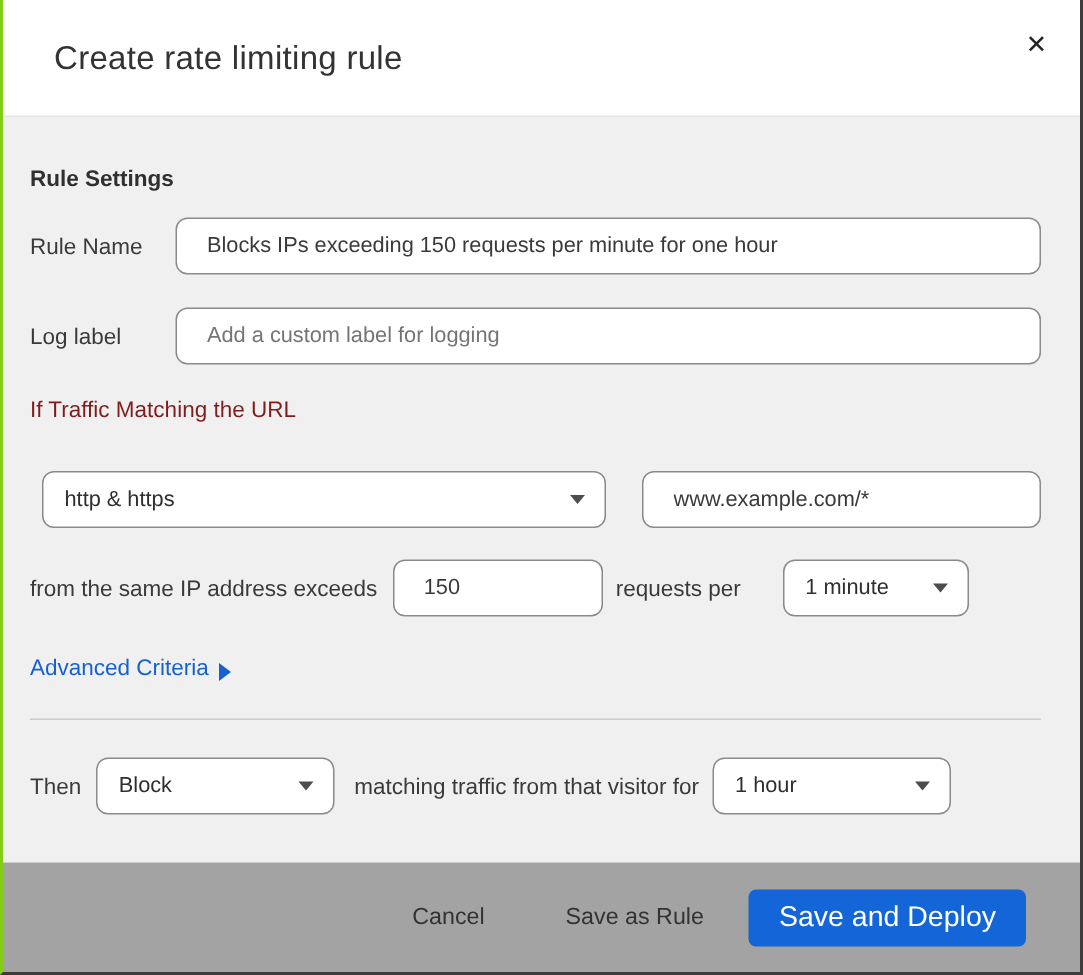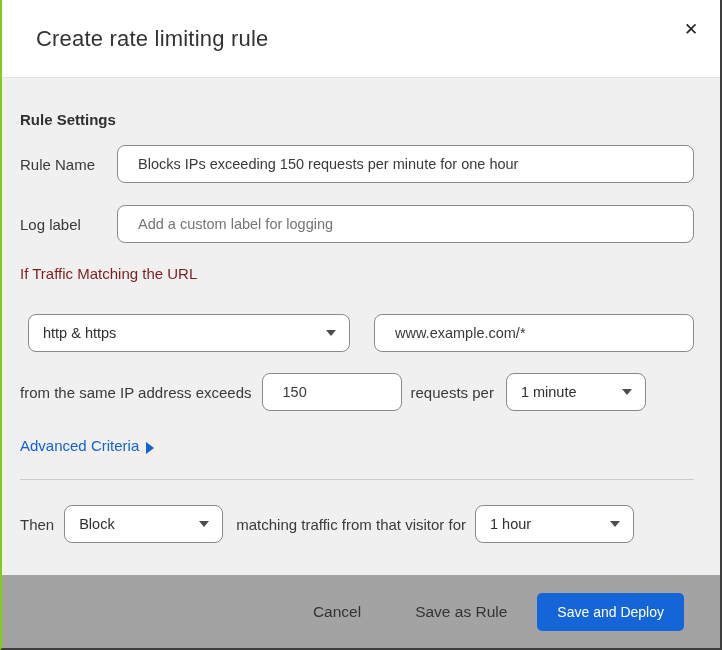--- a/index.html
+++ b/index.html
@@ -161,21 +161,21 @@
     padding: 8px 10px;
   }
   .btn-cancel { margin-right: 34px; }
   .btn-draft { margin-right: 20px; }
   .primary-btn {
     background: #1466d8;
     border: none;
     border-radius: 5px;
     color: #ffffff;
     font-family: "Liberation Sans", sans-serif;
-    font-size: 14px;
+    font-size: 19px;
     height: 38px;
     padding: 0 20px;
     cursor: pointer;
   }
 </style>
 </head>
 <body>
 
 <div class="screen">
 
@@ -201,33 +201,33 @@
     
     <div class="form-row">
       <div class="field-label">Log label</div>
       <input type="text" class="text-input grow" placeholder="Add a custom label for logging" style="">
     </div>
 
     
     <div class="section-label">If Traffic Matching the URL</div>
 
     <div class="form-row" style="margin-bottom:21px;">
-      <div class="select-box" style="width:322px; margin-left:8px; flex:0 0 auto;">
+      <div class="select-box" style="width:376px; margin-left:8px; flex:0 0 auto;">
         <span>http &amp; https</span>
         <span class="caret-down"></span>
       </div>
       <input type="text" class="text-input grow" style="margin-left: 24px;" value="www.example.com/*">
     </div>
 
     
     <div class="form-row" style="margin-bottom:23px;">
       <span class="inline-text">from the same IP address exceeds</span>
       <input type="text" class="text-input" style="width: 140px; margin-left: 10px; flex: 0 0 auto;" value="150">
       <span class="inline-text" style="margin-left:9px;">requests per</span>
-      <div class="select-box" style="width:140px; margin-left:12px; flex:0 0 auto;">
+      <div class="select-box" style="width:124px; margin-left:28px; flex:0 0 auto;">
         <span>1 minute</span>
         <span class="caret-down"></span>
       </div>
     </div>
 
     
     <div class="advanced-link">
       <span>Advanced Criteria</span>
       <span class="caret-right"></span>
     </div>

